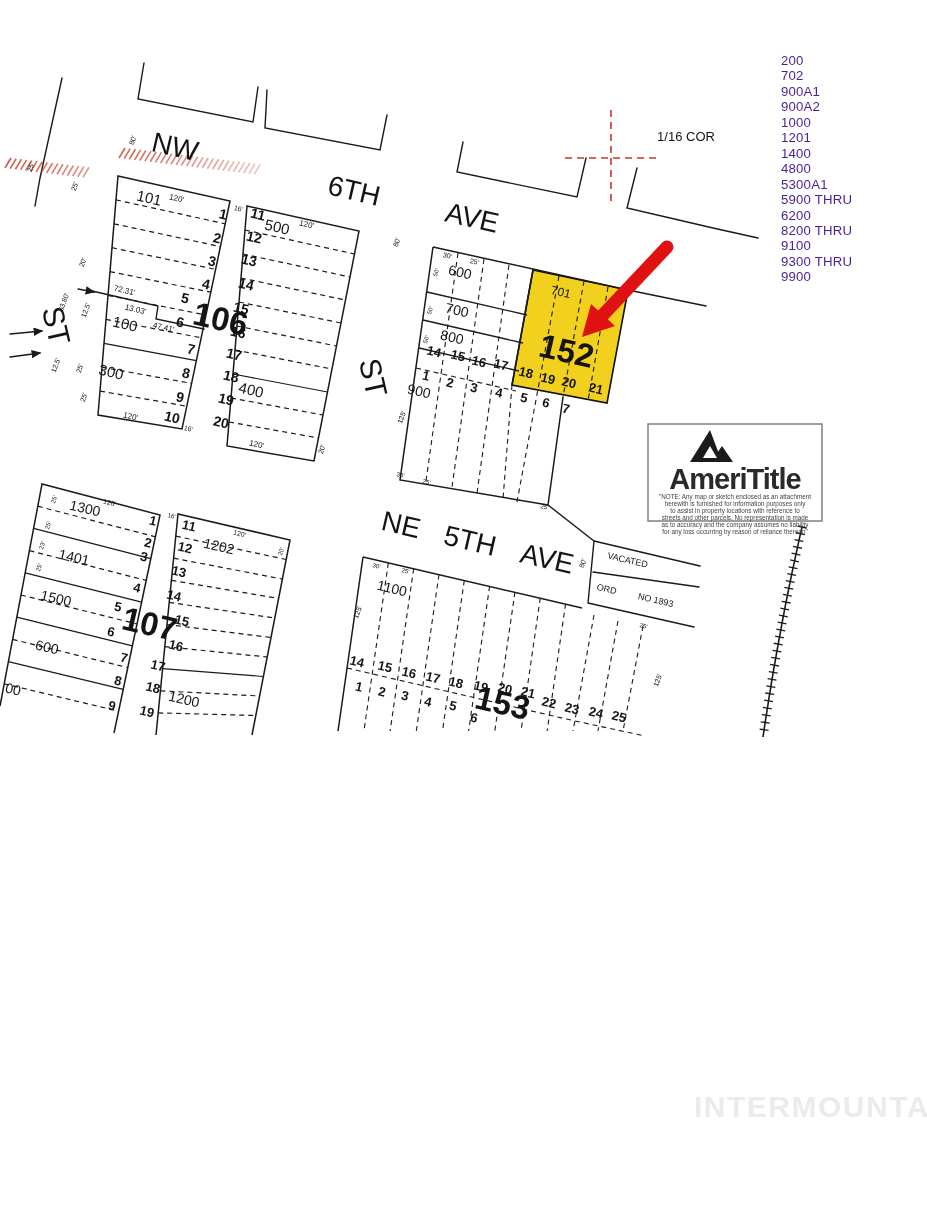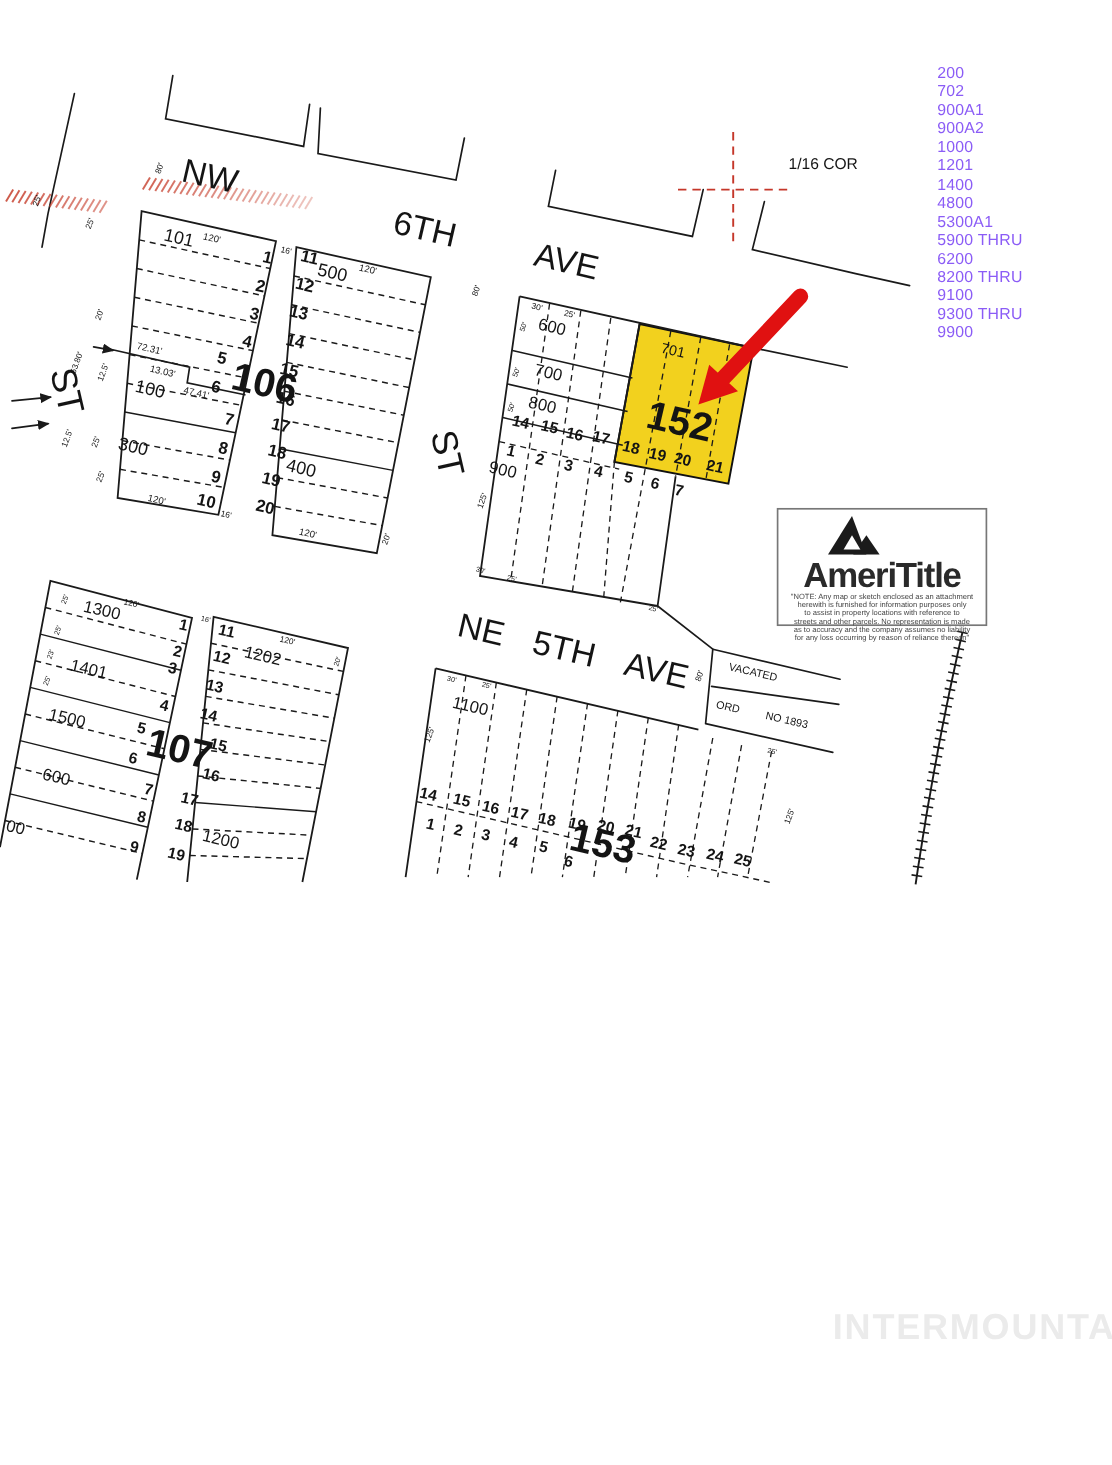--- a/index.html
+++ b/index.html
@@ -1,20 +1,20 @@
 <!DOCTYPE html>
 <html><head>
 <meta charset="utf-8">
 <style>
   html,body{margin:0;padding:0;background:#ffffff;}
   body{width:927px;height:1221px;position:relative;overflow:hidden;
        font-family:"Liberation Sans", sans-serif;}
   #map-svg{position:absolute;left:0;top:0;}
   #parcel-list{position:absolute;left:781px;top:53px;font-size:13.2px;
-       line-height:15.45px;color:#8b5cf6;white-space:pre-line;letter-spacing:.2px;}
+       line-height:15.45px;color:#4c1d95;white-space:pre-line;letter-spacing:.2px;}
   #watermark{position:absolute;left:694px;top:1090px;font-size:30px;font-weight:700;
        color:#ebebeb;letter-spacing:1.5px;}
 </style>
 </head>
 <body>
 
 <svg id="map-svg" width="927" height="1221" viewBox="0 0 927 1221">
   <defs>
     <marker id="arr" markerWidth="8" markerHeight="8" refX="6" refY="3" orient="auto">
       <path d="M0,0 L7,3 L0,6 Z" fill="#1a1a1a"></path>

